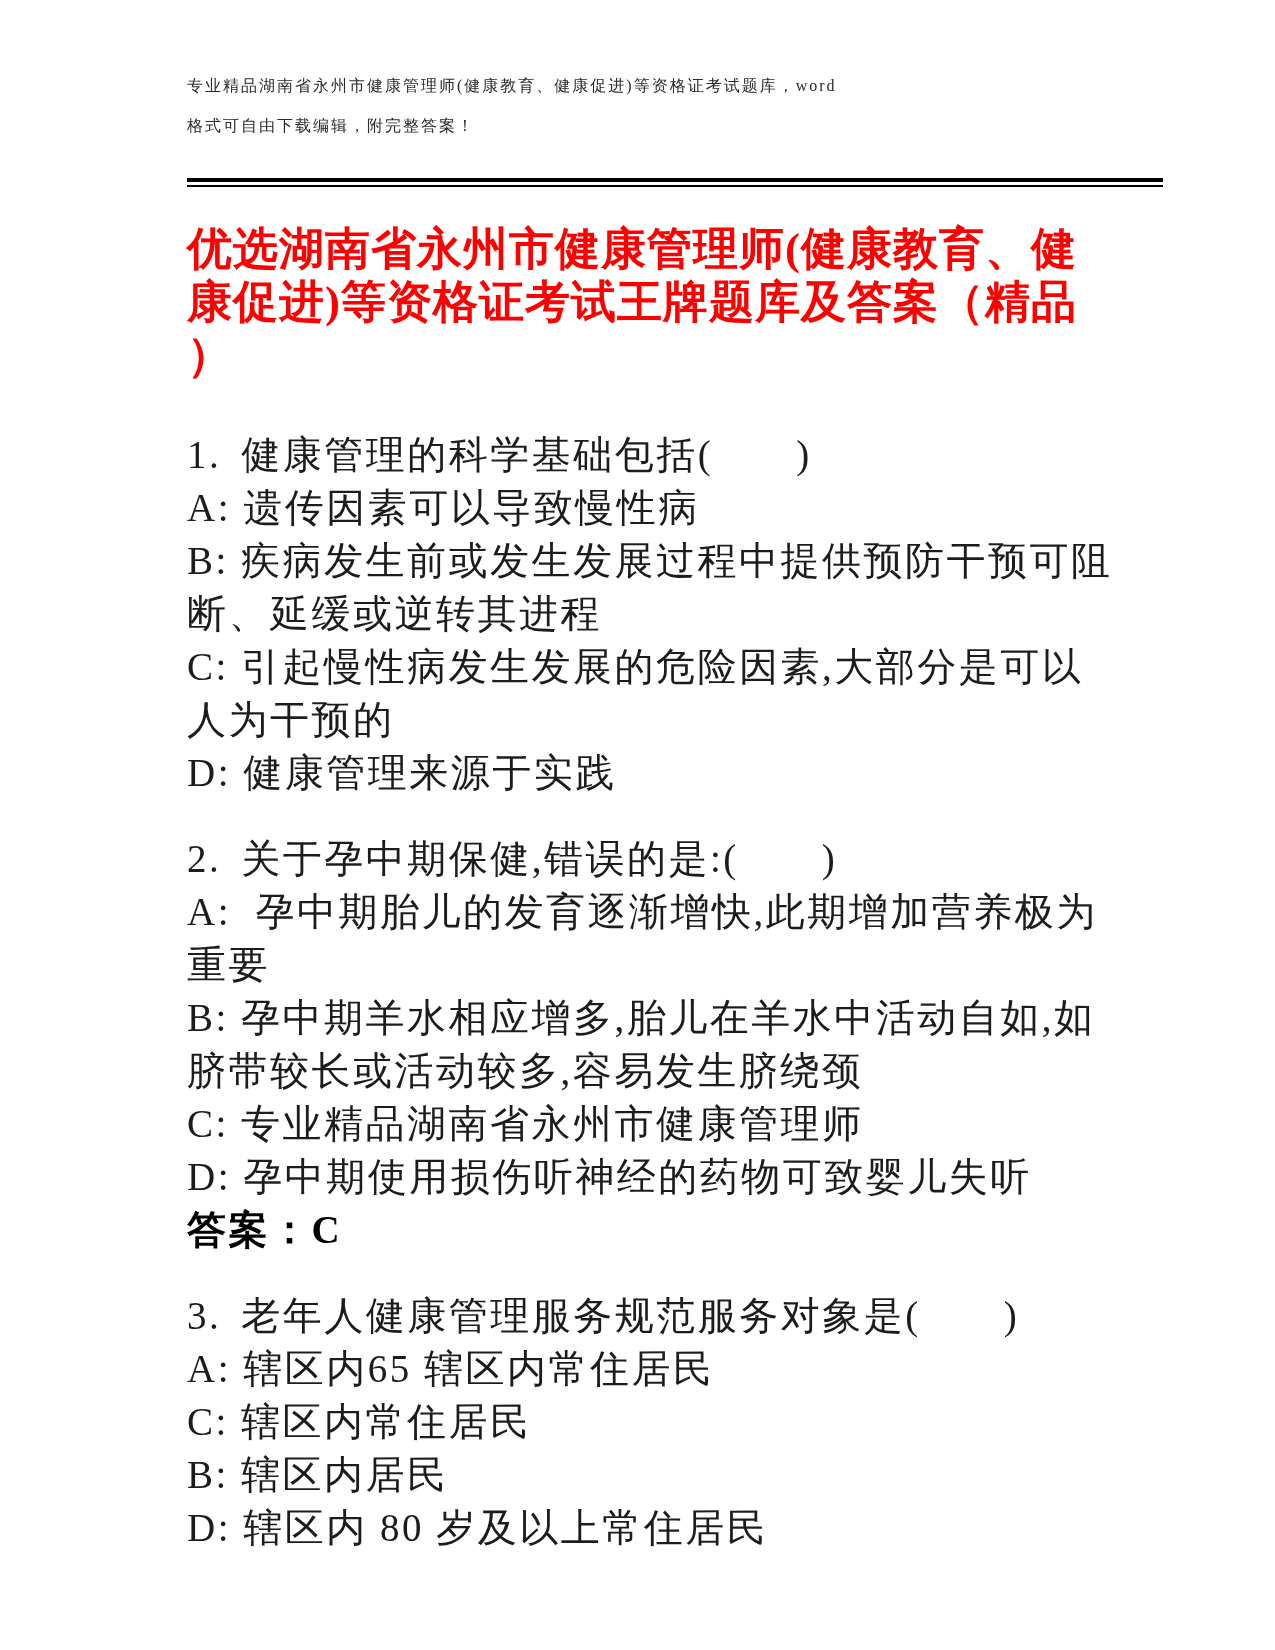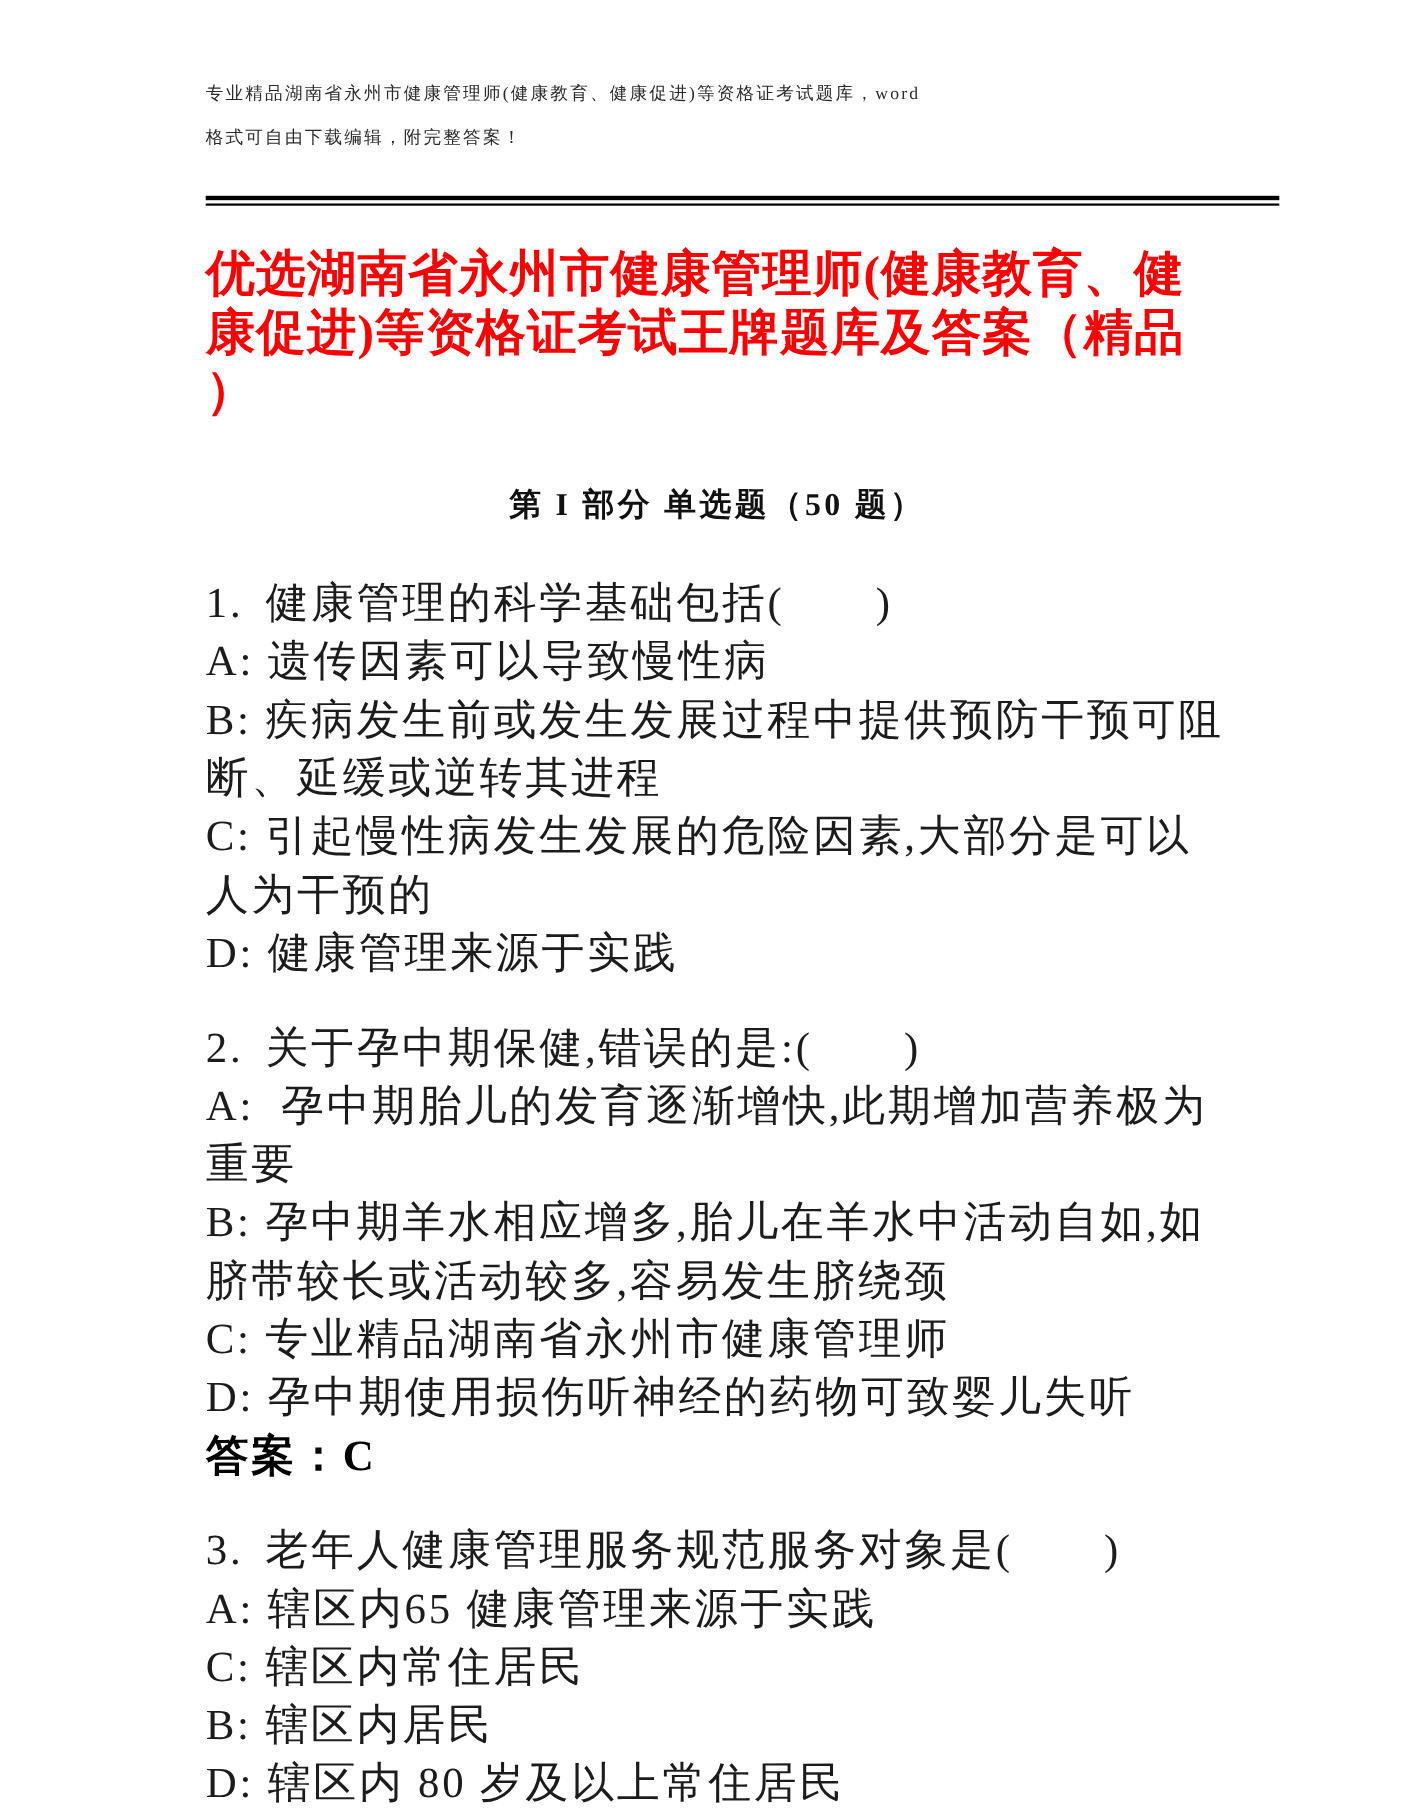--- a/index.html
+++ b/index.html
@@ -98,21 +98,20 @@
   </div>
 
   <div class="header-divider"></div>
 
   <h1 class="doc-title" id="doc-title" style="color: rgb(254, 0, 0);">
     <div class="tline">优选湖南省永州市健康管理师(健康教育、健</div>
     <div class="tline">康促进)等资格证考试王牌题库及答案（精品</div>
     <div class="tline">）</div>
   </h1>
 
-  <h2 class="section-heading">第 I 部分 单选题（50 题）</h2>
 
   <div class="questions">
 
     <section class="question-block">
       <div class="stem-line">
         <span class="qnum">1.</span><span class="qtext">健康管理的科学基础包括(　　)</span>
       </div>
       <div class="option-line">A: 遗传因素可以导致慢性病</div>
       <div class="option-line">B: 疾病发生前或发生发展过程中提供预防干预可阻断、延缓或逆转其进程</div>
       <div class="option-line">C: 引起慢性病发生发展的危险因素,大部分是可以人为干预的</div>
@@ -129,20 +128,20 @@
       <div class="option-line">D: 孕中期使用损伤听神经的药物可致婴儿失听</div>
       <div class="answer-line">
         <span>答案：</span><span>C</span>
       </div>
     </section>
 
     <section class="question-block">
       <div class="stem-line">
         <span class="qnum">3.</span><span class="qtext">老年人健康管理服务规范服务对象是(　　)</span>
       </div>
-      <div class="option-line">A: 辖区内65 健康管理来源于实践</div>
+      <div class="option-line">A: 辖区内65 辖区内常住居民</div>
       <div class="option-line">C: 辖区内常住居民</div>
       <div class="option-line">B: 辖区内居民</div>
       <div class="option-line">D: 辖区内 80 岁及以上常住居民</div>
     </section>
 
   </div>
 </div>
 
 </body></html>

